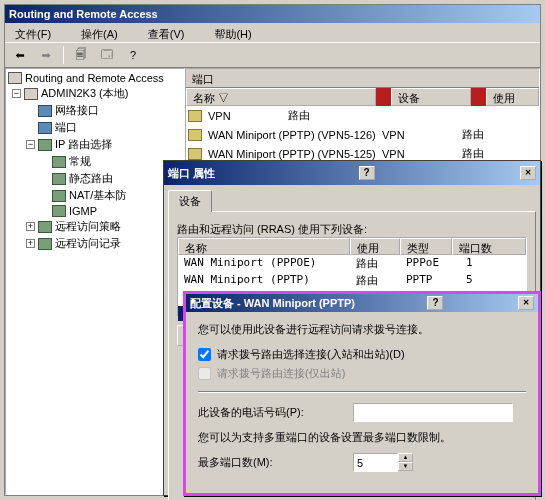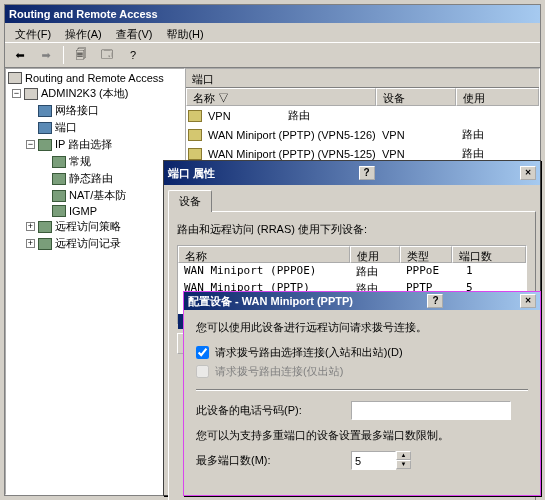--- a/index.html
+++ b/index.html
@@ -1,65 +1,65 @@
 <!DOCTYPE html>
 <html><head>
 <meta charset="utf-8">
 <style>
 * { box-sizing: border-box; margin: 0; padding: 0; font-family: "Microsoft Sans Serif", Tahoma, sans-serif; font-size: 11px; }
 body { background: #d4d0c8; width: 545px; height: 500px; overflow: hidden; position: relative; }
 
 
 .main-window { position: absolute; left: 4px; top: 4px; width: 537px; height: 492px; border: 1px solid #808080; background: #d4d0c8; }
 .titlebar { background: linear-gradient(to right, #0a246a, #a6caf0); color: #fff; padding: 3px 4px; font-weight: bold; font-size: 11px; height: 18px; display: flex; align-items: center; }
-.menubar { background: #d4d0c8; padding: 2px 4px; height: 19px; display: flex; gap: 2px; }
+.menubar { background: #d4d0c8; padding: 2px 4px; height: 19px; display: flex; gap: 18px; }
 .menu-item { padding: 2px 6px; cursor: default; }
 .toolbar { background: #d4d0c8; border-top: 1px solid #fff; border-bottom: 1px solid #808080; padding: 2px 4px; height: 26px; display: flex; align-items: center; gap: 4px; }
 .tb-btn { width: 22px; height: 20px; display: flex; align-items: center; justify-content: center; }
 .tb-sep { width: 1px; height: 18px; background: #808080; margin: 0 2px; border-right: 1px solid #fff; }
 
 .content { display: flex; height: calc(100% - 63px); }
 .tree-pane { width: 180px; border: 1px inset #fff; background: #fff; overflow: hidden; padding: 2px; }
 .list-pane { flex: 1; border: 1px inset #fff; background: #fff; display: flex; flex-direction: column; }
 
 .tree-node { display: flex; align-items: center; padding: 1px 0; white-space: nowrap; }
 .tree-indent { display: inline-block; }
 .tree-exp { width: 9px; height: 9px; border: 1px solid #808080; background: #fff; display: inline-flex; align-items: center; justify-content: center; font-size: 9px; line-height: 7px; margin-right: 3px; cursor: pointer; }
 .tree-icon { width: 14px; height: 12px; margin-right: 3px; display: inline-block; background: #7a9e7a; border: 1px solid #3a5a3a; }
 .tree-icon.server { background: #d4d0c8; border-color: #555; }
 .tree-icon.net { background: #5b8ab5; border-color: #2a4a6a; }
 .tree-label { cursor: default; }
 
 .list-header-title { background: #d4d0c8; border-bottom: 1px solid #808080; padding: 3px 6px; height: 19px; }
-.list-cols { display: flex; background: #b91c1c; }
+.list-cols { display: flex; background: #b91c1c; gap: 15px; }
 .list-col { border: 1px outset #fff; padding: 2px 6px; height: 18px; background: #d4d0c8; }
 .list-rows { flex: 1; overflow: hidden; }
 .list-row { display: flex; padding: 1px 0; align-items: center; }
 .list-cell { padding: 1px 6px; overflow: hidden; white-space: nowrap; }
 .row-icon { width: 14px; height: 12px; background: #d4c770; border: 1px solid #8a7a30; margin-left: 2px; flex-shrink: 0; }
 
 
 .dlg1 { position: absolute; left: 163px; top: 160px; width: 378px; height: 336px; background: #d4d0c8; border: 1px solid #404040; box-shadow: 1px 1px 0 #000; }
 .dlg1 .titlebar { height: 24px; }
 .dlg-close { margin-left: auto; width: 16px; height: 14px; background: #d4d0c8; border: 1px outset #fff; color: #000; text-align: center; font-family: Marlett, sans-serif; font-size: 8px; line-height: 12px; }
 .dlg-help { width: 16px; height: 14px; background: #d4d0c8; border: 1px outset #fff; color: #000; text-align: center; font-size: 10px; line-height: 11px; margin-left: auto; margin-right: 2px; font-weight: bold; }
 .tabstrip { display: flex; padding: 4px 4px 0 4px; }
 .tab { background: #d4d0c8; border: 1px solid #808080; border-bottom: none; padding: 3px 10px; border-top-left-radius: 2px; border-top-right-radius: 2px; position: relative; top: 1px; border-top-color: #fff; border-left-color: #fff; }
 .tab-panel { margin: 0 4px 4px 4px; border: 1px solid #808080; border-top-color: #fff; border-left-color: #fff; background: #d4d0c8; height: 290px; padding: 10px 8px; }
-.dev-label { margin-bottom: 8px; }
+.dev-label { }
 .dev-list { border: 1px inset #fff; background: #fff; height: 80px; }
 .dev-cols { display: flex; background: #d4d0c8; }
 .dev-col { border: 1px outset #fff; padding: 2px 6px; height: 17px; background: #d4d0c8; font-size: 11px; }
 .dev-row { display: flex; }
 .dev-row.selected { background: #0a246a; color: #fff; }
 .dev-cell { padding: 1px 6px; font-family: "MS Gothic", monospace; font-size: 11px; }
 .cfg-btn { margin-top: 8px; padding: 2px 10px; border: 1px outset #fff; background: #d4d0c8; height: 21px; }
 
 
-.dlg2 { position: absolute; left: 183px; top: 291px; width: 358px; height: 205px; background: #d4d0c8; border: 1px solid #d946ef; box-shadow: 1px 1px 0 #000; }
+.dlg2 { position: absolute; left: 183px; top: 291px; width: 358px; height: 205px; background: #d4d0c8; border: 3px solid #d946ef; box-shadow: 1px 1px 0 #000; }
 .dlg2-body { padding: 10px 12px; }
 .intro { margin-bottom: 10px; }
 .chk-row { display: flex; align-items: center; margin: 4px 0; }
 .chk { width: 13px; height: 13px; margin-right: 6px; }
 .chk-label.disabled { color: #808080; }
 .sep-line { border-top: 1px solid #808080; border-bottom: 1px solid #fff; margin: 10px 0; }
 .field-row { display: flex; align-items: center; margin: 6px 0; }
 .field-label { width: 155px; }
 .txt-input { border: 1px inset #fff; background: #fff; height: 19px; width: 160px; padding: 1px 3px; }
 .spin { display: flex; }

